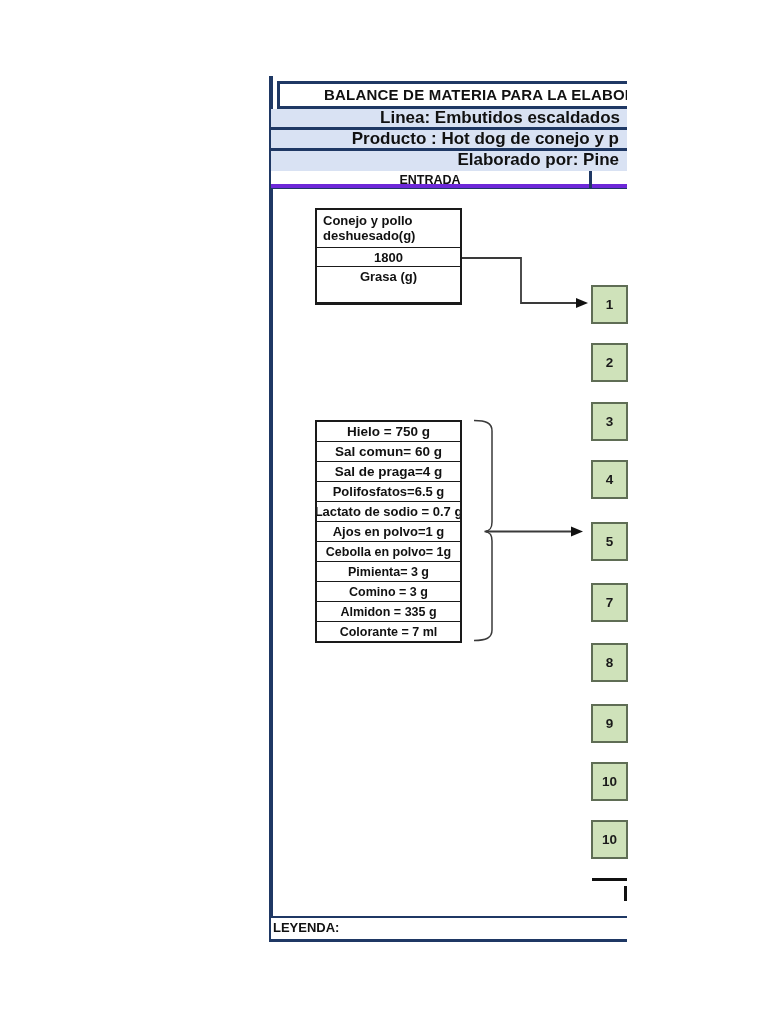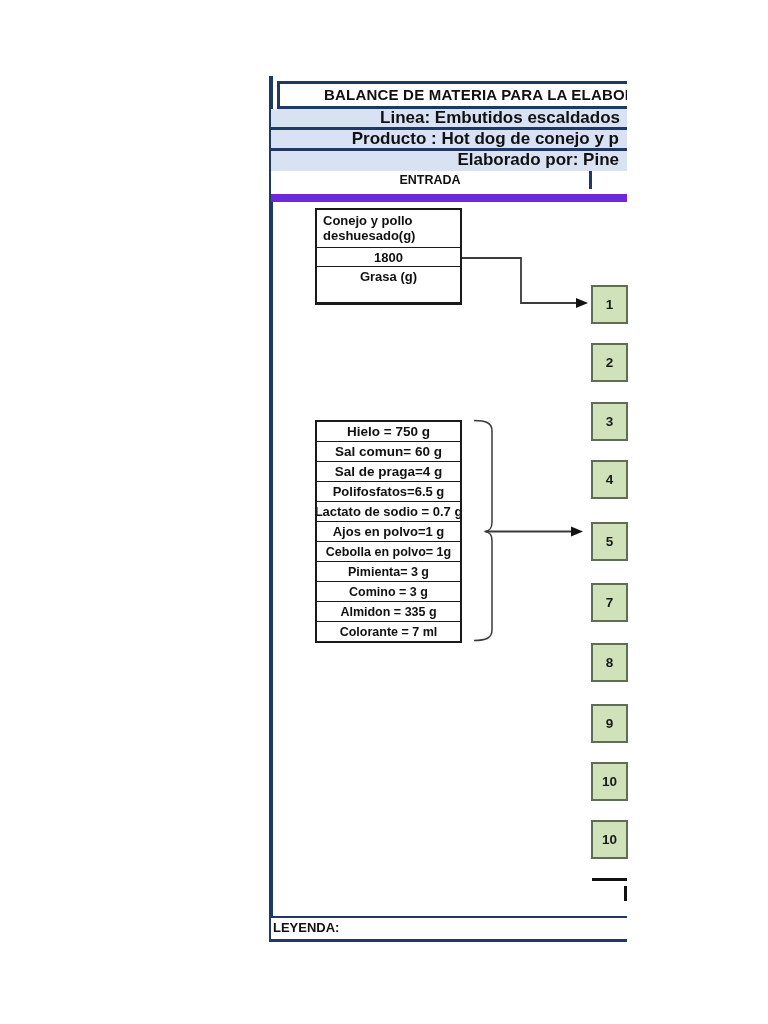--- a/index.html
+++ b/index.html
@@ -24,22 +24,22 @@
   .meta-row {
     height:21px; background:#d9e2f3; border-bottom:3px solid #1f3864;
     font-size:17px; font-weight:bold; line-height:17px; text-align:right;
     white-space:nowrap; overflow:hidden;
   }
   .meta-row.pad { padding-right:7px; }
   .meta-row.edge { padding-right:8px; }
   .meta-row.last { height:38px; }
 
   .entrada-row {
-    left:271px; top:171px; width:356px; height:31px; background:#fff;
-    border-bottom:8px solid #6d28d9; display:flex;flex-direction:column;
+    left:271px; top:171px; width:356px; height:17px; background:#fff;
+    border-bottom:4px solid #6d28d9; display:flex;flex-direction:column;
   }
   .entrada-cell {
     width:321px; border-right:3px solid #1f3864; text-align:center;
     font-size:12.5px; font-weight:bold; line-height:18px;
   }
   .entrada-rest { flex:1; }
 
   
   .dtable { background:#fff; border:2px solid #1a1a1a; display:flex; flex-direction:column; }
   .dtable .cell {

